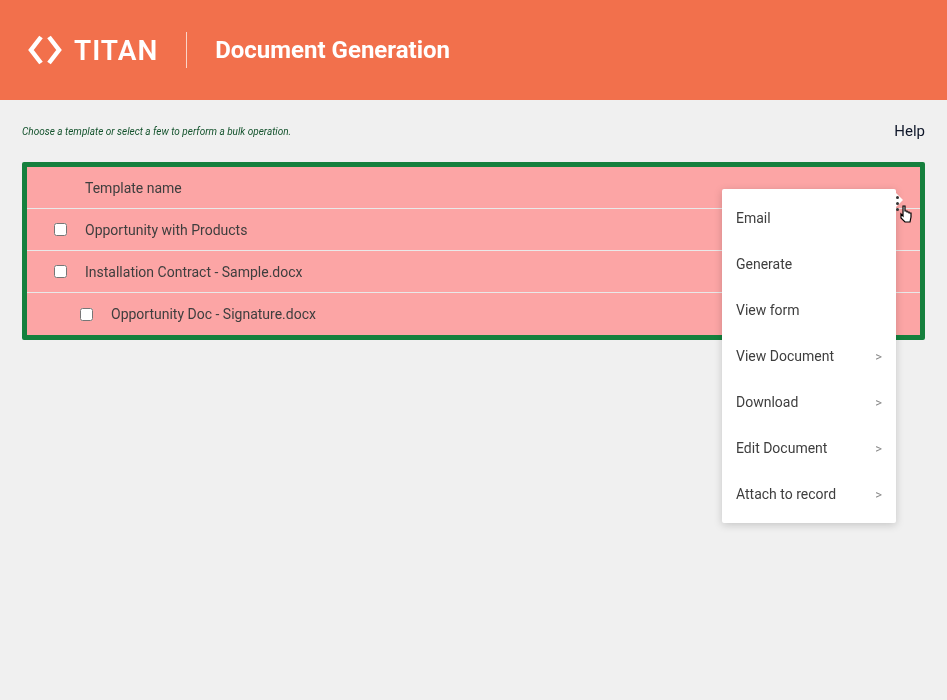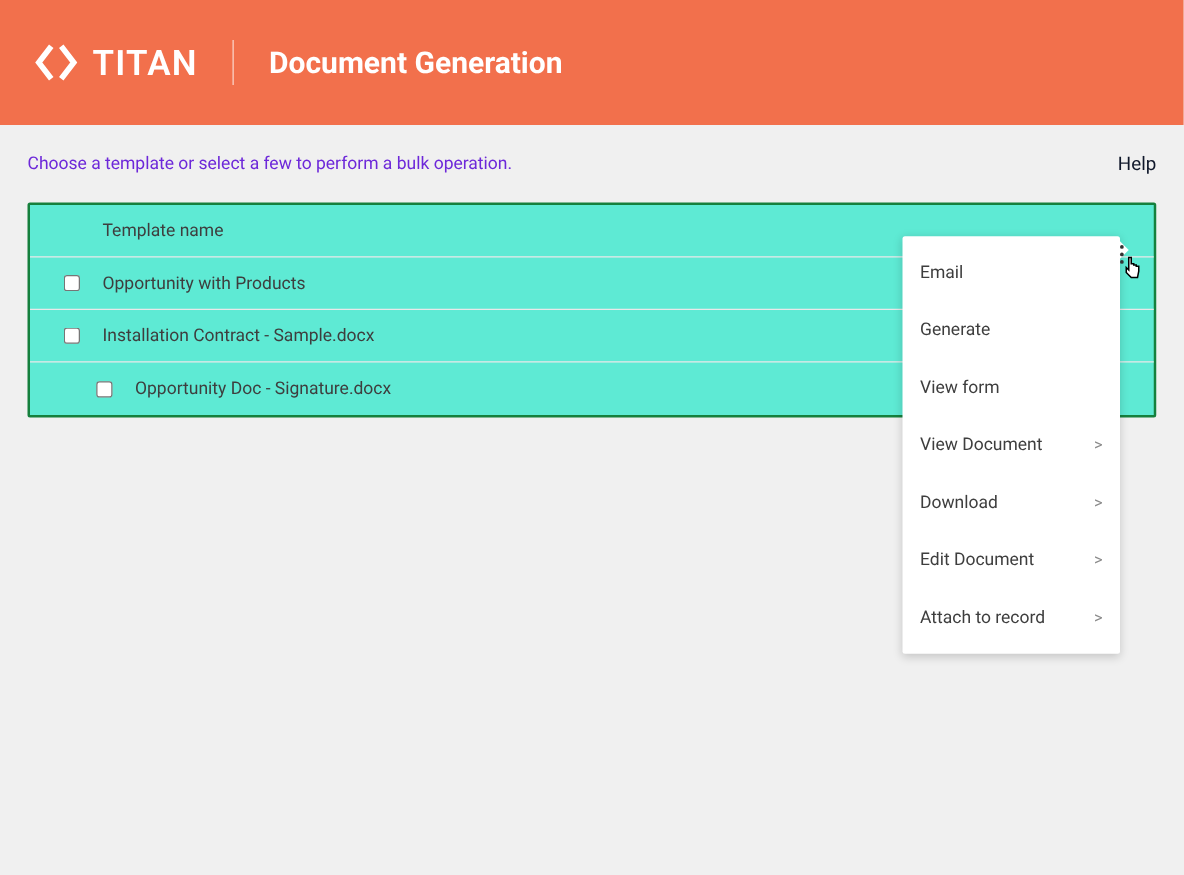--- a/index.html
+++ b/index.html
@@ -43,31 +43,32 @@
     .content {
       padding: 22px 22px 0 22px;
     }
     .top-row {
       display: flex;
       justify-content: space-between;
       align-items: center;
       margin-bottom: 22px;
     }
     .instruction-text {
-      font-size: 14px;
-      color: #6d28d9;
+      font-size: 10px;
+      color: #14532d;
+      font-style: italic;
     }
     .help-link {
       color: #0f172a;
       font-size: 15px;
       cursor: pointer;
     }
     .table {
-      background: #5eead4;
-      border: 2px solid #15803d;
+      background: #fca5a5;
+      border: 5px solid #15803d;
       border-radius: 2px;
     }
     .table-header, .table-row {
       display: flex;
       align-items: center;
       height: 42px;
       border-bottom: 1px solid #e9e9e9;
       padding: 0 12px;
     }
     .table-row:last-child { border-bottom: none; padding-left: 38px; }

